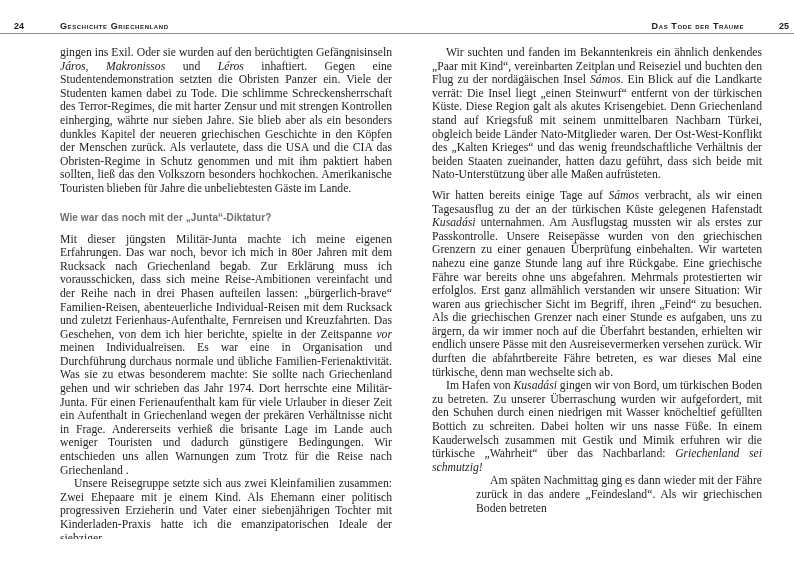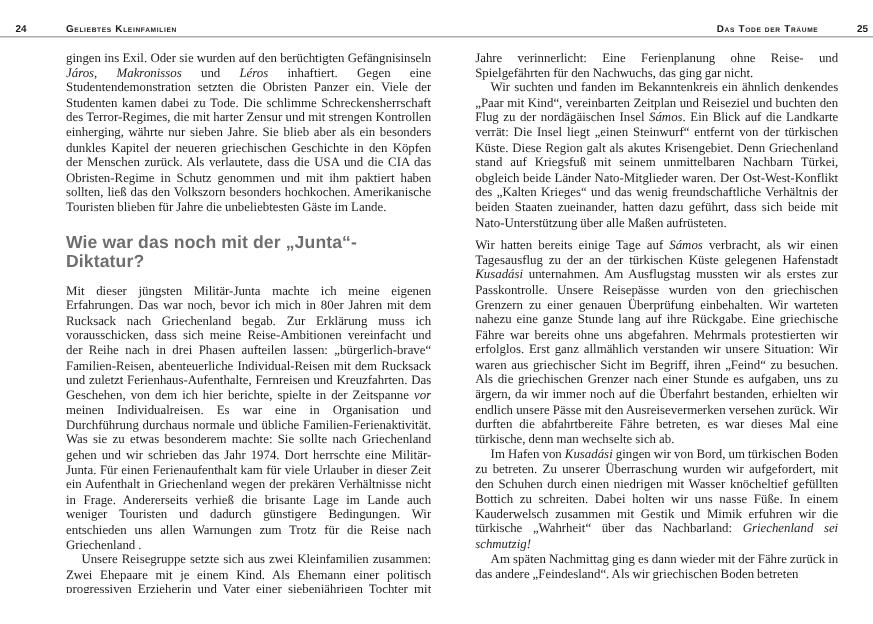--- a/index.html
+++ b/index.html
@@ -62,53 +62,52 @@
     line-height: 13.6px;
     hyphens: auto;
     -webkit-hyphens: auto;
     word-spacing: -0.2px;
   }
   p.indented { text-indent: 14px; font-family: Liberation Serif, serif; }
 
   h2.section-heading {
     margin: 16px 0 10px 0;
     font-family: "Liberation Sans", sans-serif;
-    font-size: 16px;
+    font-size: 10px;
     font-weight: 600;
     letter-spacing: 0.1px;
   }
 
   .section-break { height: 7px; }
 
   em { font-style: italic; }
 </style>
 </head>
 <body>
 
 <div class="spread">
 
   <span class="running-item pageno-left">24</span>
 
-  <span class="running-item running-head head-left">Geliebtes Kleinfamilien</span>
+  <span class="running-item running-head head-left">Geschichte Griechenland</span>
 
   <span class="running-item running-head head-right">Das Tode der Träume</span>
 
   <span class="running-item pageno-right">25</span>
 
   <div class="header-rule"></div>
 
   <section class="page-column col-left" id="left-column">
       <p class="body-paragraph" style="color: rgb(30, 30, 30);"><span>gingen ins Exil. Oder sie wurden auf den berüchtigten Gefängnisinseln </span><em>Járos, Makronissos</em><span> und </span><em>Léros</em><span> inhaftiert. Gegen eine Studentendemonstration setzten die Obristen Panzer ein. Viele der Studenten kamen dabei zu Tode. Die schlimme Schreckensherrschaft des Terror-Regimes, die mit harter Zensur und mit strengen Kontrollen einherging, währte nur sieben Jahre. Sie blieb aber als ein besonders dunkles Kapitel der neueren griechischen Geschichte in den Köpfen der Menschen zurück. Als verlautete, dass die USA und die CIA das Obristen-Regime in Schutz genommen und mit ihm paktiert haben sollten, ließ das den Volkszorn besonders hochkochen. Amerikanische Touristen blieben für Jahre die unbeliebtesten Gäste im Lande.</span></p>
       <h2 class="section-heading" style="color: rgb(110, 110, 110);">Wie war das noch mit der „Junta“-Diktatur?</h2>
       <p class="body-paragraph" style="color: rgb(30, 30, 30);"><span>Mit dieser jüngsten Militär-Junta machte ich meine eigenen Erfahrungen. Das war noch, bevor ich mich in 80er Jahren mit dem Rucksack nach Griechenland begab. Zur Erklärung muss ich vorausschicken, dass sich meine Reise-Ambitionen vereinfacht und der Reihe nach in drei Phasen aufteilen lassen: „bürgerlich-brave“ Familien-Reisen, abenteuerliche Individual-Reisen mit dem Rucksack und zuletzt Ferienhaus-Aufenthalte, Fernreisen und Kreuzfahrten. Das Geschehen, von dem ich hier berichte, spielte in der Zeitspanne </span><em>vor</em><span> meinen Individualreisen. Es war eine in Organisation und Durchführung durchaus normale und übliche Familien-Ferienaktivität. Was sie zu etwas besonderem machte: Sie sollte nach Griechenland gehen und wir schrieben das Jahr 1974. Dort herrschte eine Militär-Junta. Für einen Ferienaufenthalt kam für viele Urlauber in dieser Zeit ein Aufenthalt in Griechenland wegen der prekären Verhältnisse nicht in Frage. Andererseits verhieß die brisante Lage im Lande auch weniger Touristen und dadurch günstigere Bedingungen. Wir entschieden uns allen Warnungen zum Trotz für die Reise nach Griechenland .</span></p>
       <p class="body-paragraph indented" style="color: rgb(30, 30, 30);"><span>Unsere Reisegruppe setzte sich aus zwei Kleinfamilien zusammen: Zwei Ehepaare mit je einem Kind. Als Ehemann einer politisch progressiven Erzieherin und Vater einer siebenjährigen Tochter mit Kinderladen-Praxis hatte ich die emanzipatorischen Ideale der siebziger</span></p>
     </section>
 
   <section class="page-column col-right" id="right-column">
-      <p class="body-paragraph" style="color: rgb(30, 30, 30);"><span>Jahre verinnerlicht: Eine Ferienplanung ohne Reise- und Spielgefährten für den Nachwuchs, das ging gar nicht.</span></p>
       <p class="body-paragraph indented" style="color: rgb(30, 30, 30);"><span>Wir suchten und fanden im Bekanntenkreis ein ähnlich denkendes „Paar mit Kind“, vereinbarten Zeitplan und Reiseziel und buchten den Flug zu der nordägäischen Insel </span><em>Sámos</em><span>. Ein Blick auf die Landkarte verrät: Die Insel liegt „einen Steinwurf“ entfernt von der türkischen Küste. Diese Region galt als akutes Krisengebiet. Denn Griechenland stand auf Kriegsfuß mit seinem unmittelbaren Nachbarn Türkei, obgleich beide Länder Nato-Mitglieder waren. Der Ost-West-Konflikt des „Kalten Krieges“ und das wenig freundschaftliche Verhältnis der beiden Staaten zueinander, hatten dazu geführt, dass sich beide mit Nato-Unterstützung über alle Maßen aufrüsteten.</span></p>
       <div class="section-break"></div>
       <p class="body-paragraph" style="color: rgb(30, 30, 30);"><span>Wir hatten bereits einige Tage auf </span><em>Sámos</em><span> verbracht, als wir einen Tagesausflug zu der an der türkischen Küste gelegenen Hafenstadt </span><em>Kusadási</em><span> unternahmen. Am Ausflugstag mussten wir als erstes zur Passkontrolle. Unsere Reisepässe wurden von den griechischen Grenzern zu einer genauen Überprüfung einbehalten. Wir warteten nahezu eine ganze Stunde lang auf ihre Rückgabe. Eine griechische Fähre war bereits ohne uns abgefahren. Mehrmals protestierten wir erfolglos. Erst ganz allmählich verstanden wir unsere Situation: Wir waren aus griechischer Sicht im Begriff, ihren „Feind“ zu besuchen. Als die griechischen Grenzer nach einer Stunde es aufgaben, uns zu ärgern, da wir immer noch auf die Überfahrt bestanden, erhielten wir endlich unsere Pässe mit den Ausreisevermerken versehen zurück. Wir durften die abfahrtbereite Fähre betreten, es war dieses Mal eine türkische, denn man wechselte sich ab.</span></p>
       <p class="body-paragraph indented" style="color: rgb(30, 30, 30);"><span>Im Hafen von </span><em>Kusadási</em><span> gingen wir von Bord, um türkischen Boden zu betreten. Zu unserer Überraschung wurden wir aufgefordert, mit den Schuhen durch einen niedrigen mit Wasser knöcheltief gefüllten Bottich zu schreiten. Dabei holten wir uns nasse Füße. In einem Kauderwelsch zusammen mit Gestik und Mimik erfuhren wir die türkische „Wahrheit“ über das Nachbarland: </span><em>Griechenland sei schmutzig!</em></p>
-      <p class="body-paragraph indented" style="color: rgb(30, 30, 30);"><span>Am späten Nachmittag ging es dann wieder mit der Fähre zurück in das andere „Feindesland“. Als wir griechischen Boden betreten</span></p>
+      <p class="body-paragraph indented" style="color: rgb(30, 30, 30); margin-left: 44px;"><span>Am späten Nachmittag ging es dann wieder mit der Fähre zurück in das andere „Feindesland“. Als wir griechischen Boden betreten</span></p>
     </section>
 
 </div>
 
 </body></html>

